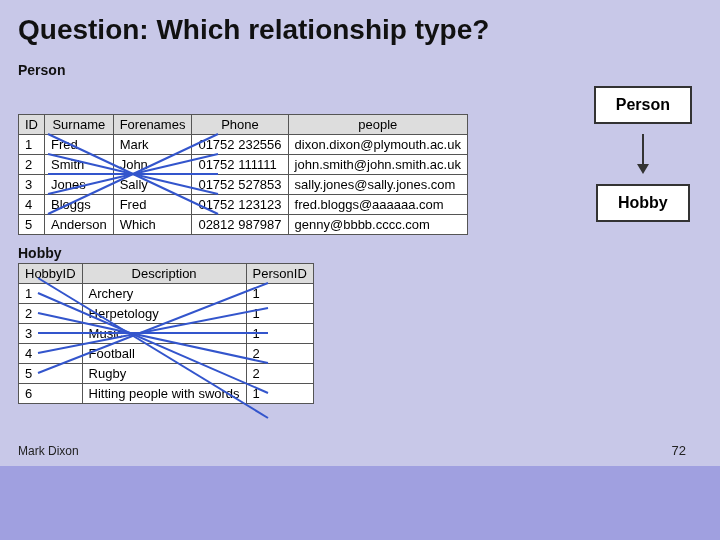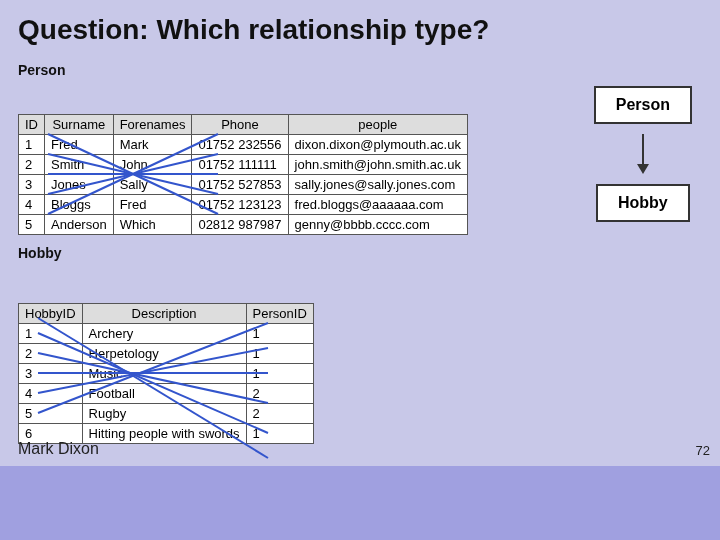--- a/index.html
+++ b/index.html
@@ -97,27 +97,27 @@
     .overlay-svg {
       position: absolute;
       top: 0;
       left: 0;
       pointer-events: none;
     }
     .footer {
       position: absolute;
       bottom: 8px;
       left: 18px;
-      font-size: 16px;
+      font-size: 12px;
       color: #222;
     }
     .footer-right {
       position: absolute;
       bottom: 8px;
-      right: 10px;
+      right: 34px;
       font-size: 13px;
       color: #222;
       margin-left: 28px;
     }
   </style>
 </head>
 <body>
 
 <div class="slide">
   <div class="title">Question: Which relationship type?</div>
@@ -182,21 +182,21 @@
         <line x1="30" y1="20" x2="200" y2="100" stroke="#3355cc" stroke-width="2"></line>
             <line x1="30" y1="40" x2="200" y2="80" stroke="#3355cc" stroke-width="2"></line>
             <line x1="30" y1="60" x2="200" y2="60" stroke="#3355cc" stroke-width="2"></line>
             <line x1="30" y1="80" x2="200" y2="40" stroke="#3355cc" stroke-width="2"></line>
             <line x1="30" y1="100" x2="200" y2="20" stroke="#3355cc" stroke-width="2"></line>
           </svg>
       </div>
 
       
       <div class="table-label">Hobby</div>
-      <div class="hobby-table-wrap" style="position:relative;margin-top:40px;">
+      <div class="hobby-table-wrap" style="position:relative;">
         <table>
           <thead>
             <tr>
               <th>HobbyID</th>
               <th>Description</th>
               <th>PersonID</th>
             </tr>
           </thead>
           <tbody id="hobby-tbody">
           <tr>

